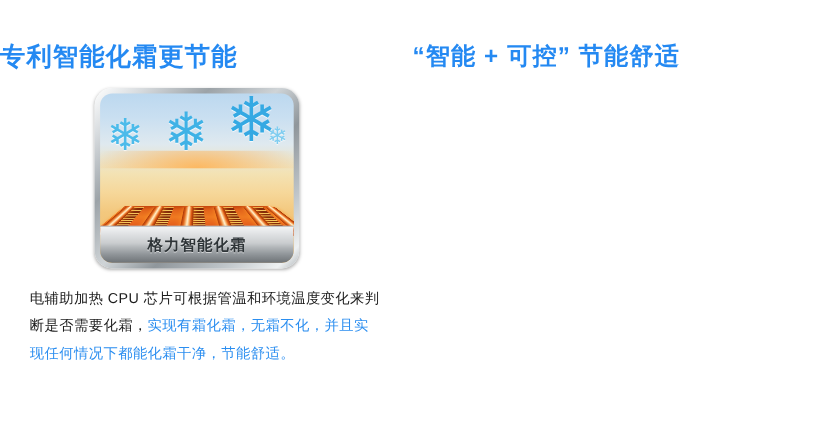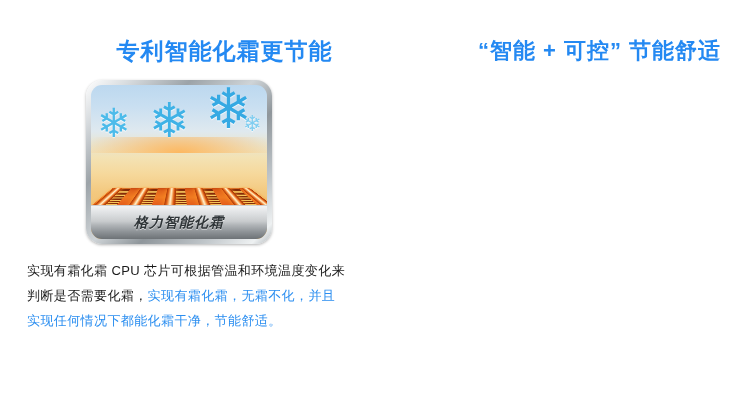--- a/index.html
+++ b/index.html
@@ -30,27 +30,26 @@
   }
   .col-left  { left: 0; }
   .col-right { left: 375px; }
 
   
   .heading {
     position: absolute;
     top: 36px;
     left: 0;
     width: 375px;
-    text-align: center;
+    text-align: left;
     font-size: 23px;
     font-weight: bold;
     letter-spacing: 1px;
     color: #2489f2;
     white-space: nowrap;
-    margin-left: 37px;
   }
   .col-right .heading { font-size: 22px; }
 
   
   .panel {
     position: absolute;
     border-radius: 16px;
     padding: 5px;
     box-sizing: border-box;
     background:
@@ -150,21 +149,20 @@
     border-top: 1px solid rgba(255,255,255,0.65);
     box-sizing: border-box;
   }
   .caption-text {
     font-size: 14px;
     font-weight: bold;
     color: #2f3538;
     letter-spacing: 1px;
     text-shadow: 0 1px 0 rgba(255,255,255,0.55);
     white-space: nowrap;
-    font-style: italic;
   }
 
   
   .body-copy {
     position: absolute;
     font-size: 13px;
     line-height: 25px;
     color: #1b1b1b;
     letter-spacing: 0.4px;
   }
@@ -205,21 +203,21 @@
           </div>
         </div>
 
         <div class="caption">
           <span class="caption-text">格力智能化霜</span>
         </div>
       </div>
     </div>
 
     <div class="body-copy body-left">
-      <span>实现有霜化霜 CPU 芯片可根据管温和环境温度变化来判断是否需要化霜，</span><span class="hl">实现有霜化霜，无霜不化，并且实现任何情况下都能化霜干净，节能舒适。</span>
+      <span>电辅助加热 CPU 芯片可根据管温和环境温度变化来判断是否需要化霜，</span><span class="hl">实现有霜化霜，无霜不化，并且实现任何情况下都能化霜干净，节能舒适。</span>
     </div>
   </div>
 
   <div class="col col-right">
 
     <div class="heading">“智能 + 可控” 节能舒适</div>
 
   </div>
 
 </div>

